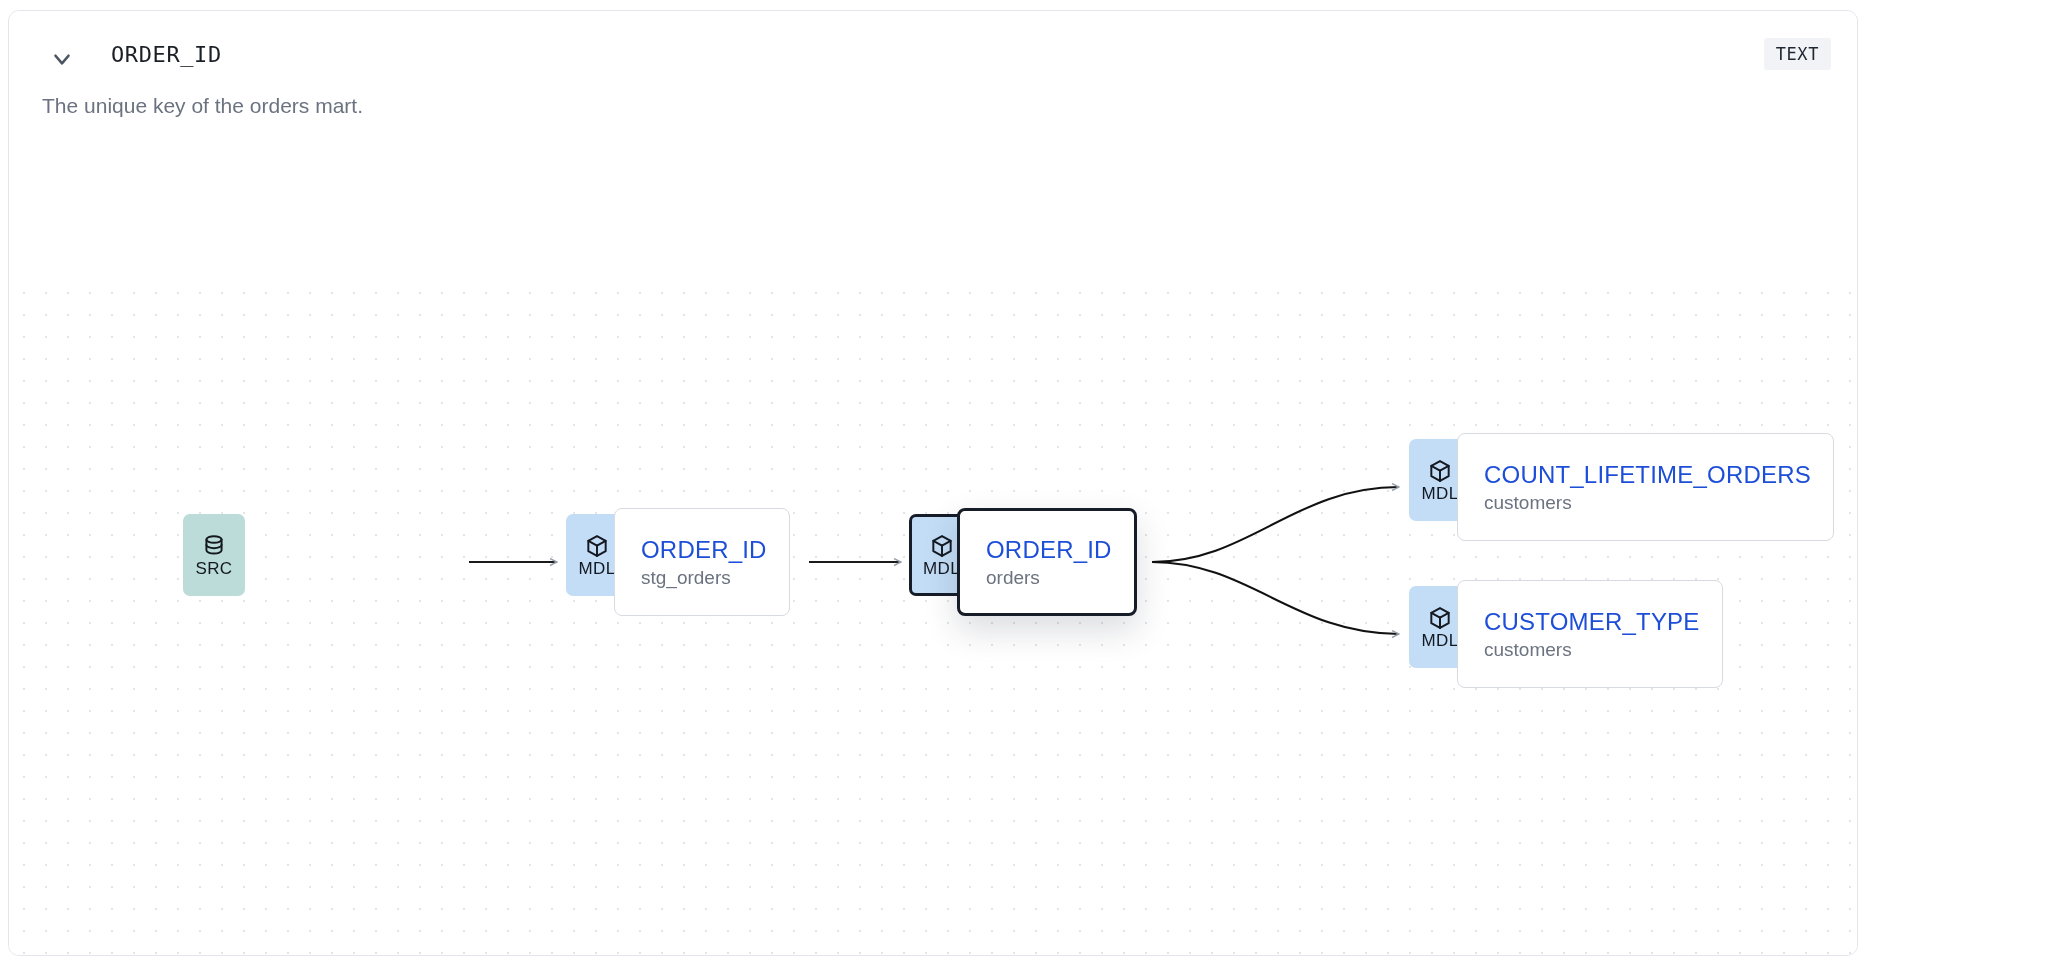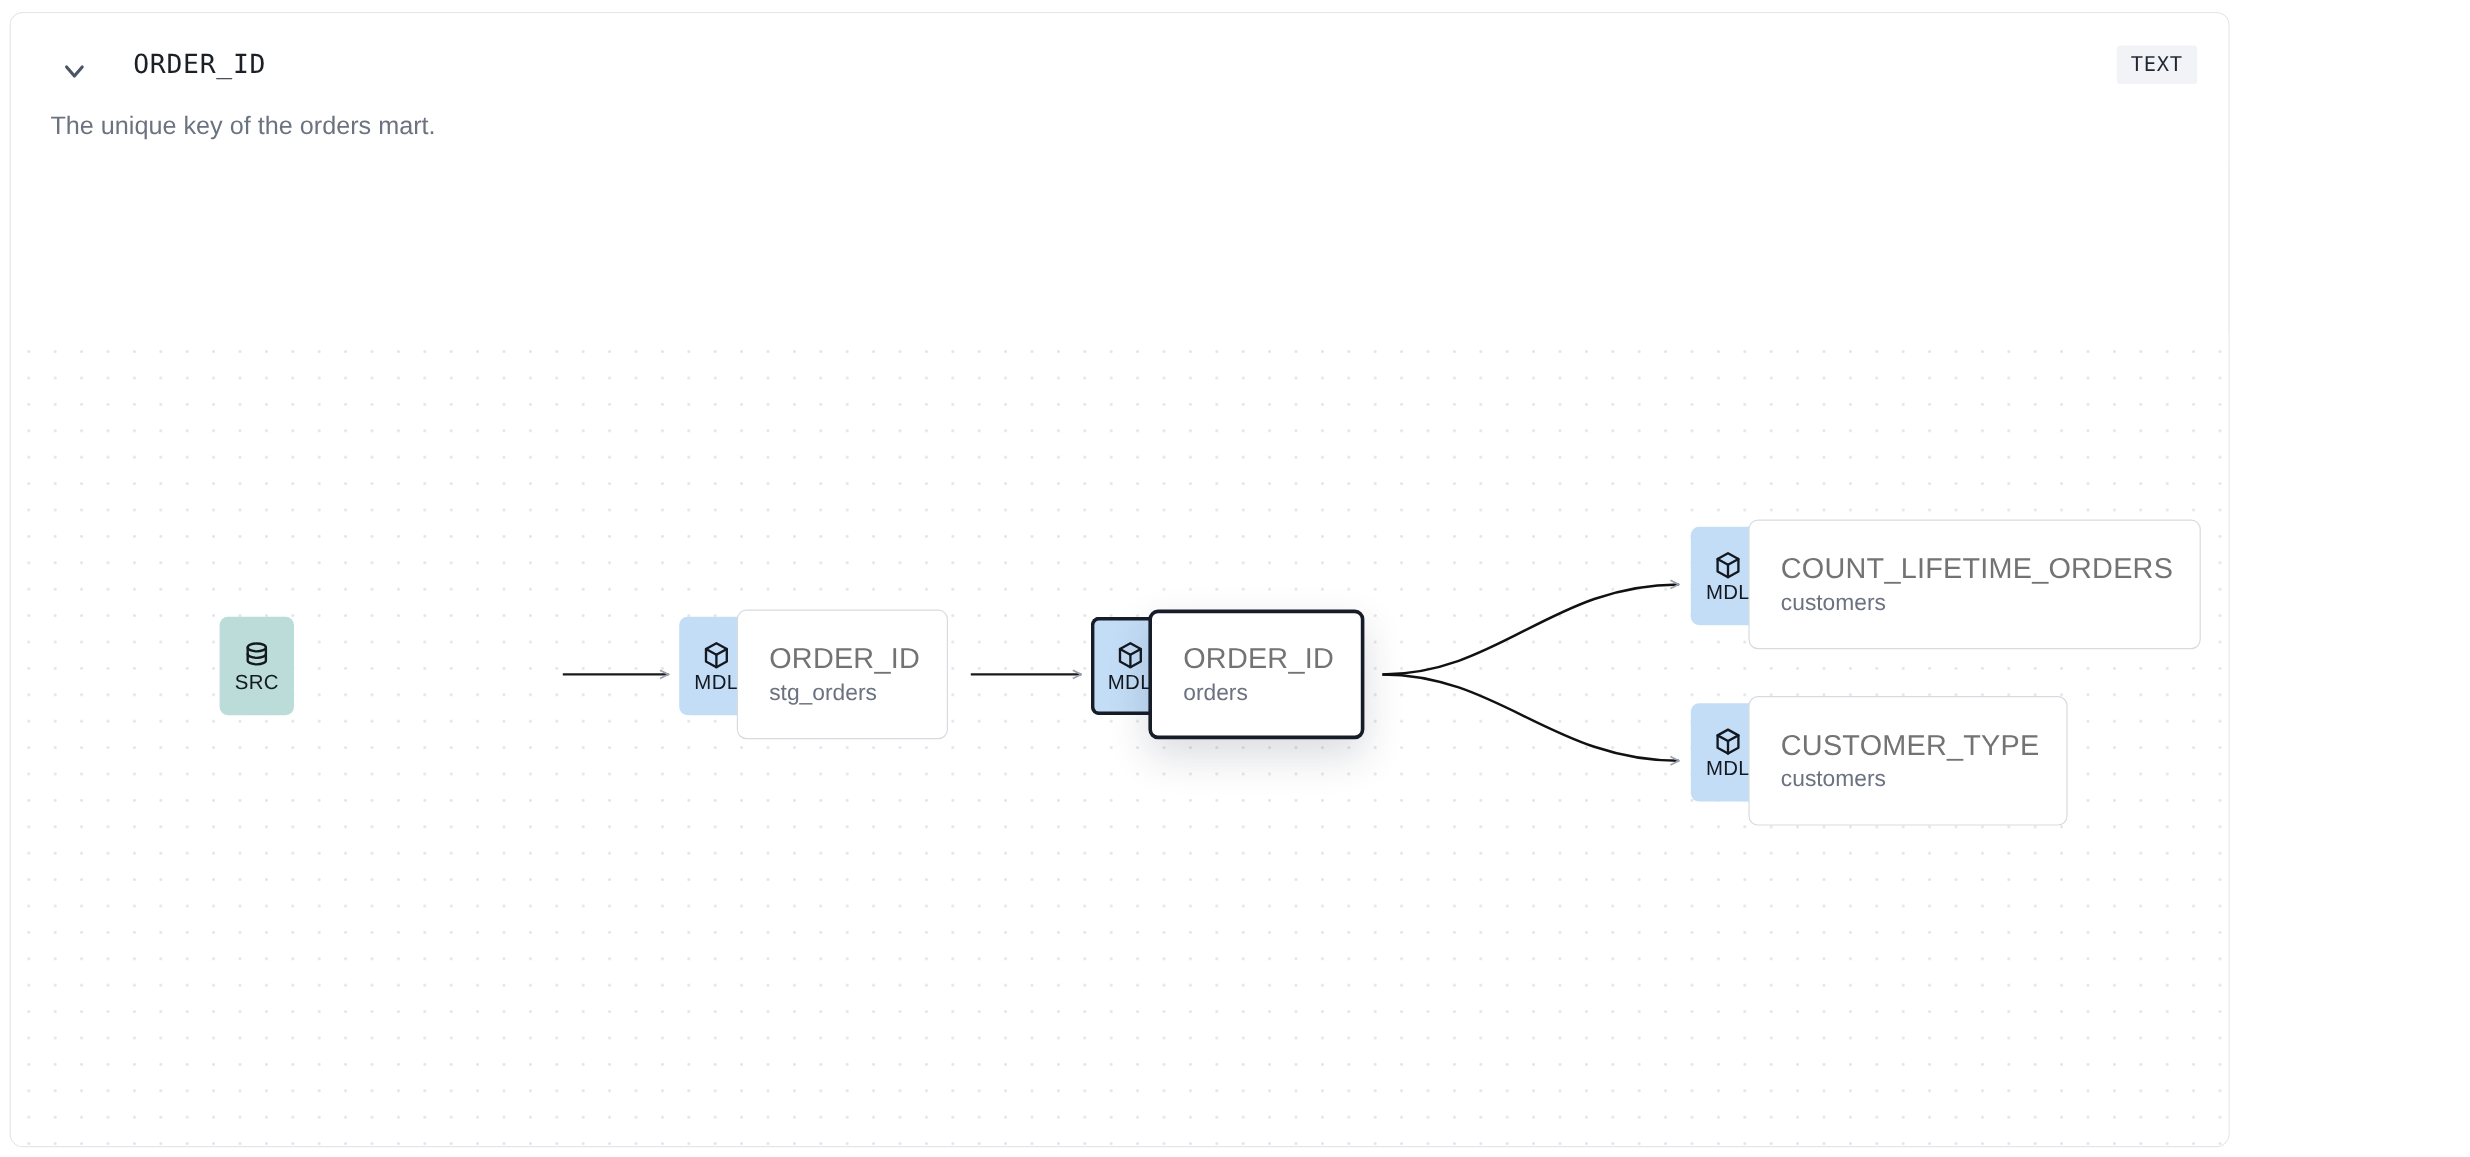--- a/index.html
+++ b/index.html
@@ -188,21 +188,21 @@
     display: flex;
     flex-direction: column;
     justify-content: center;
     gap: 3px;
     position: relative;
     z-index: 2;
     min-width: 150px;
   }
   .node-name {
     font-size: 24px;
-    color: #737373;
+    color: #1d4ed8;
     white-space: nowrap;
     letter-spacing: 0.2px;
   }
   .node-sub {
     font-size: 19px;
     color: #6b7280;
     white-space: nowrap;
   }
 
   .node.selected .node-body {

